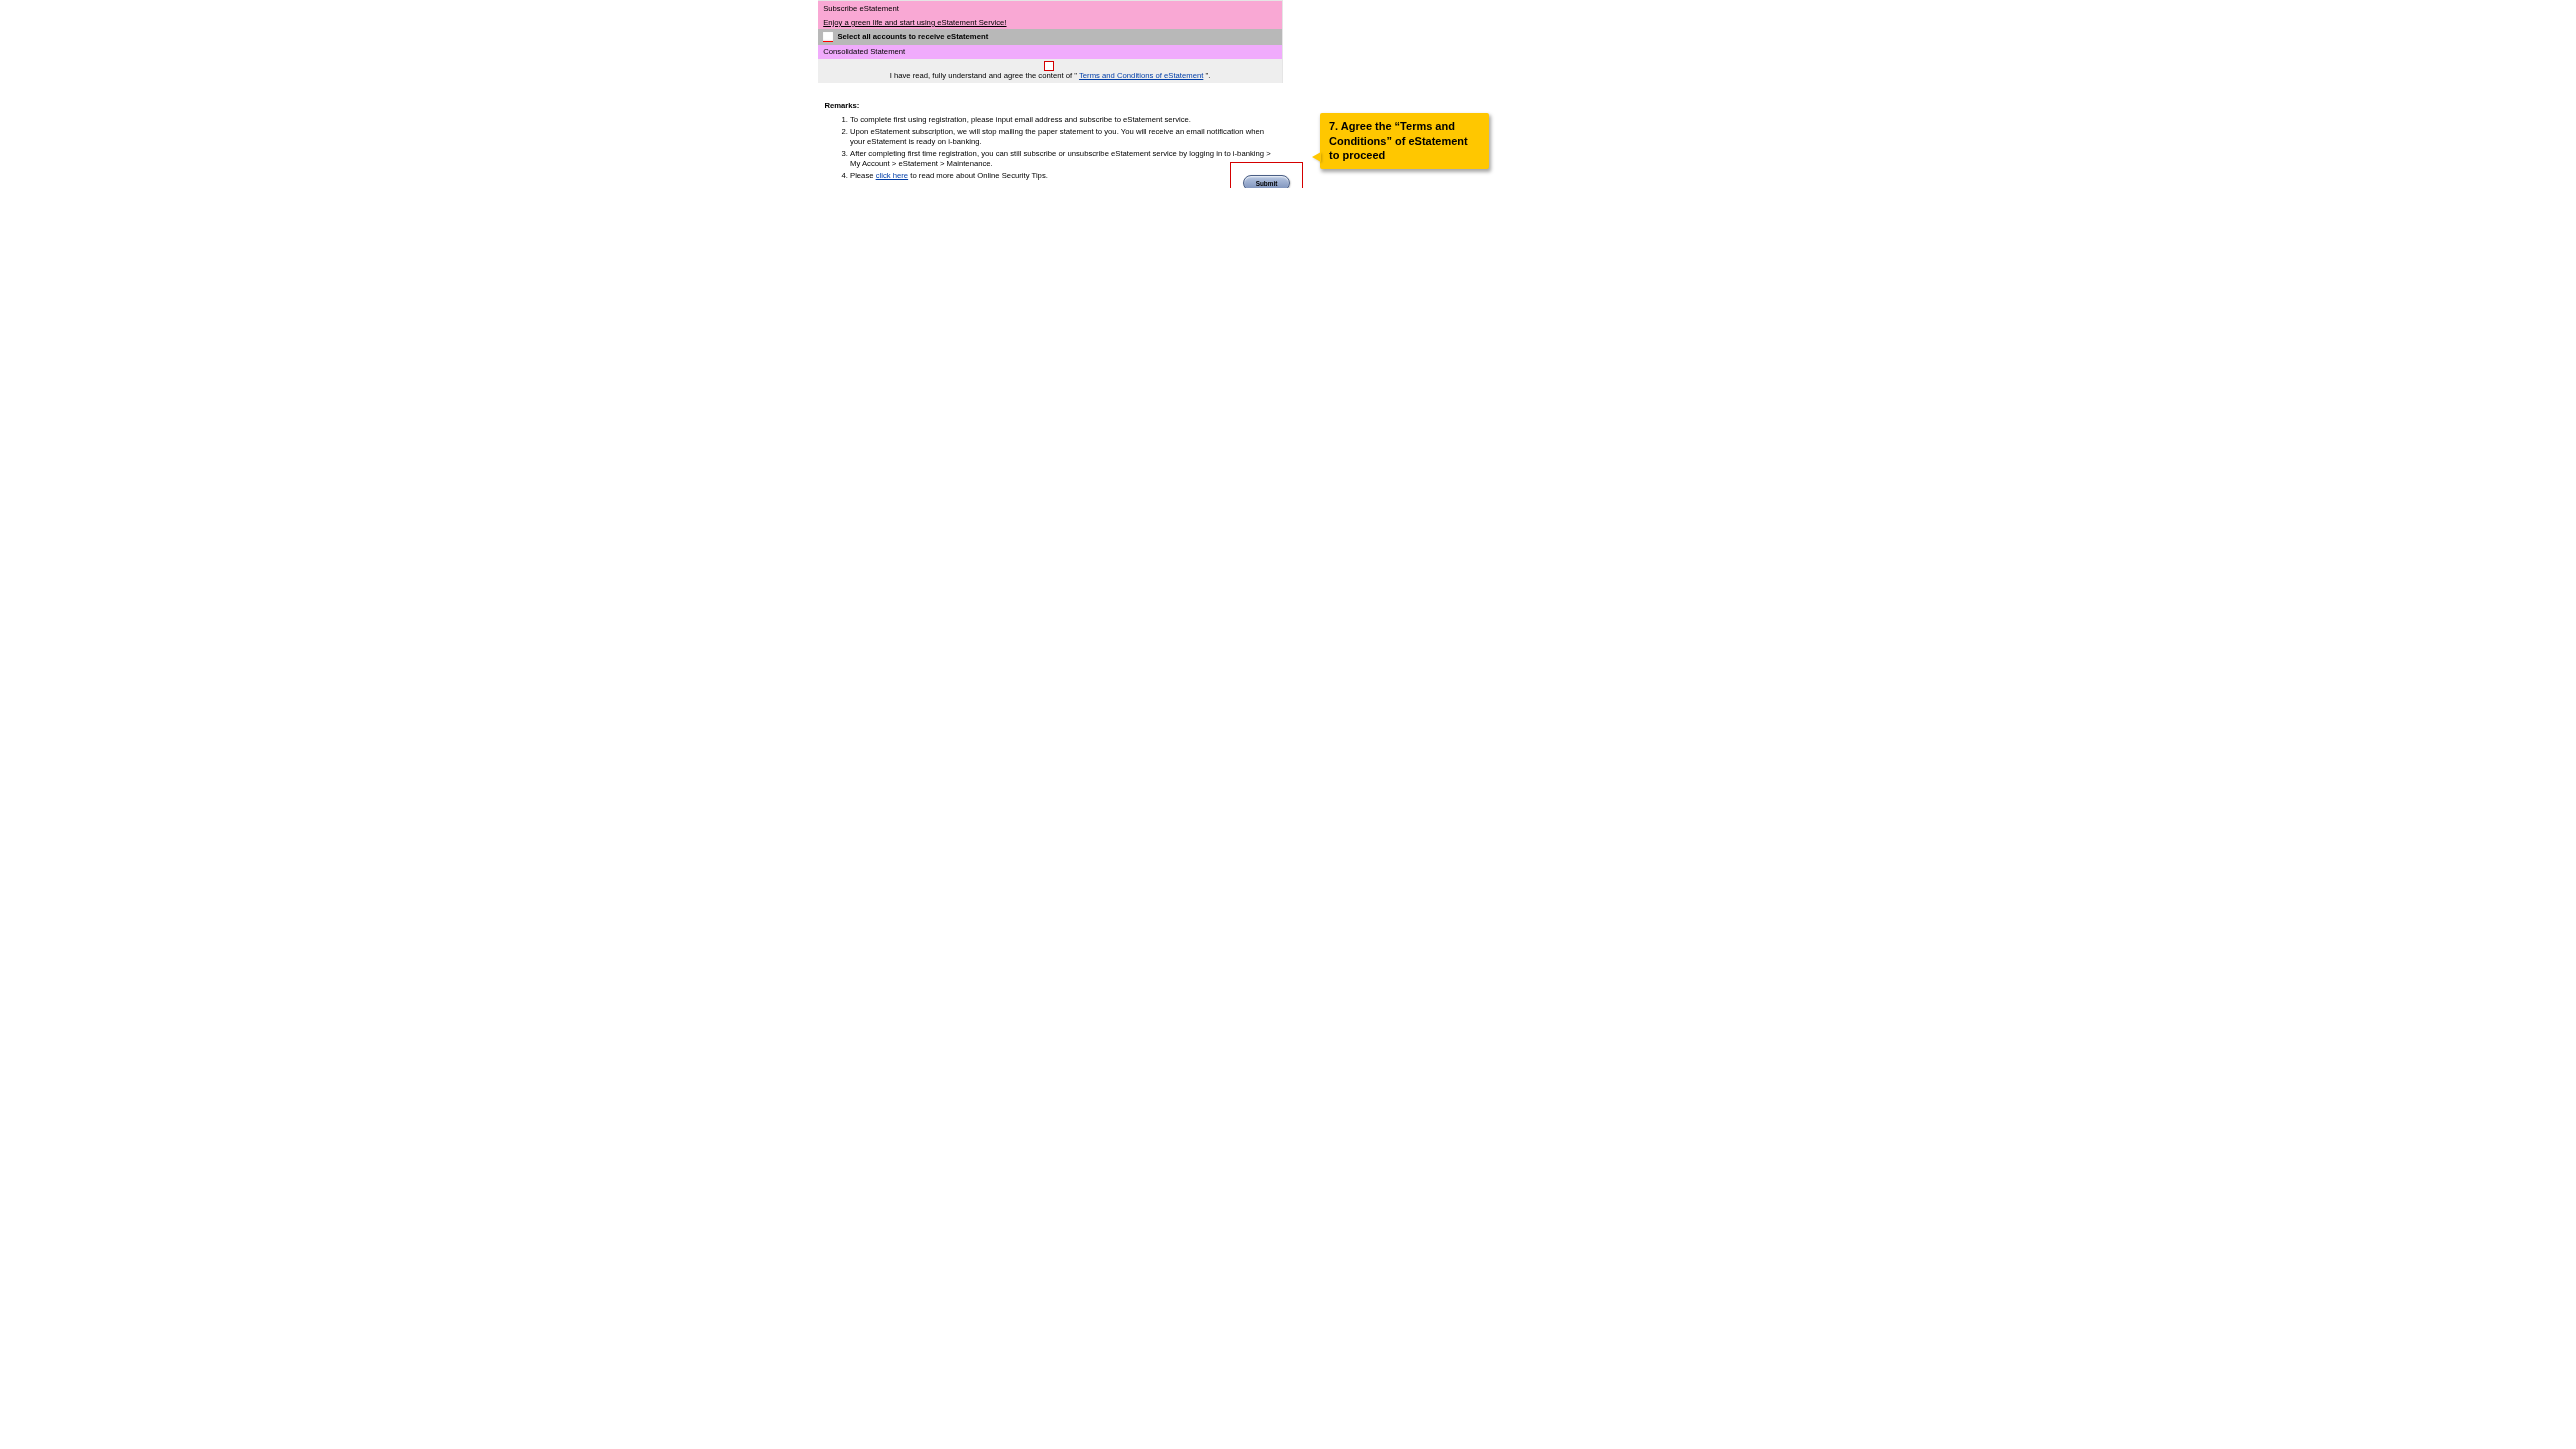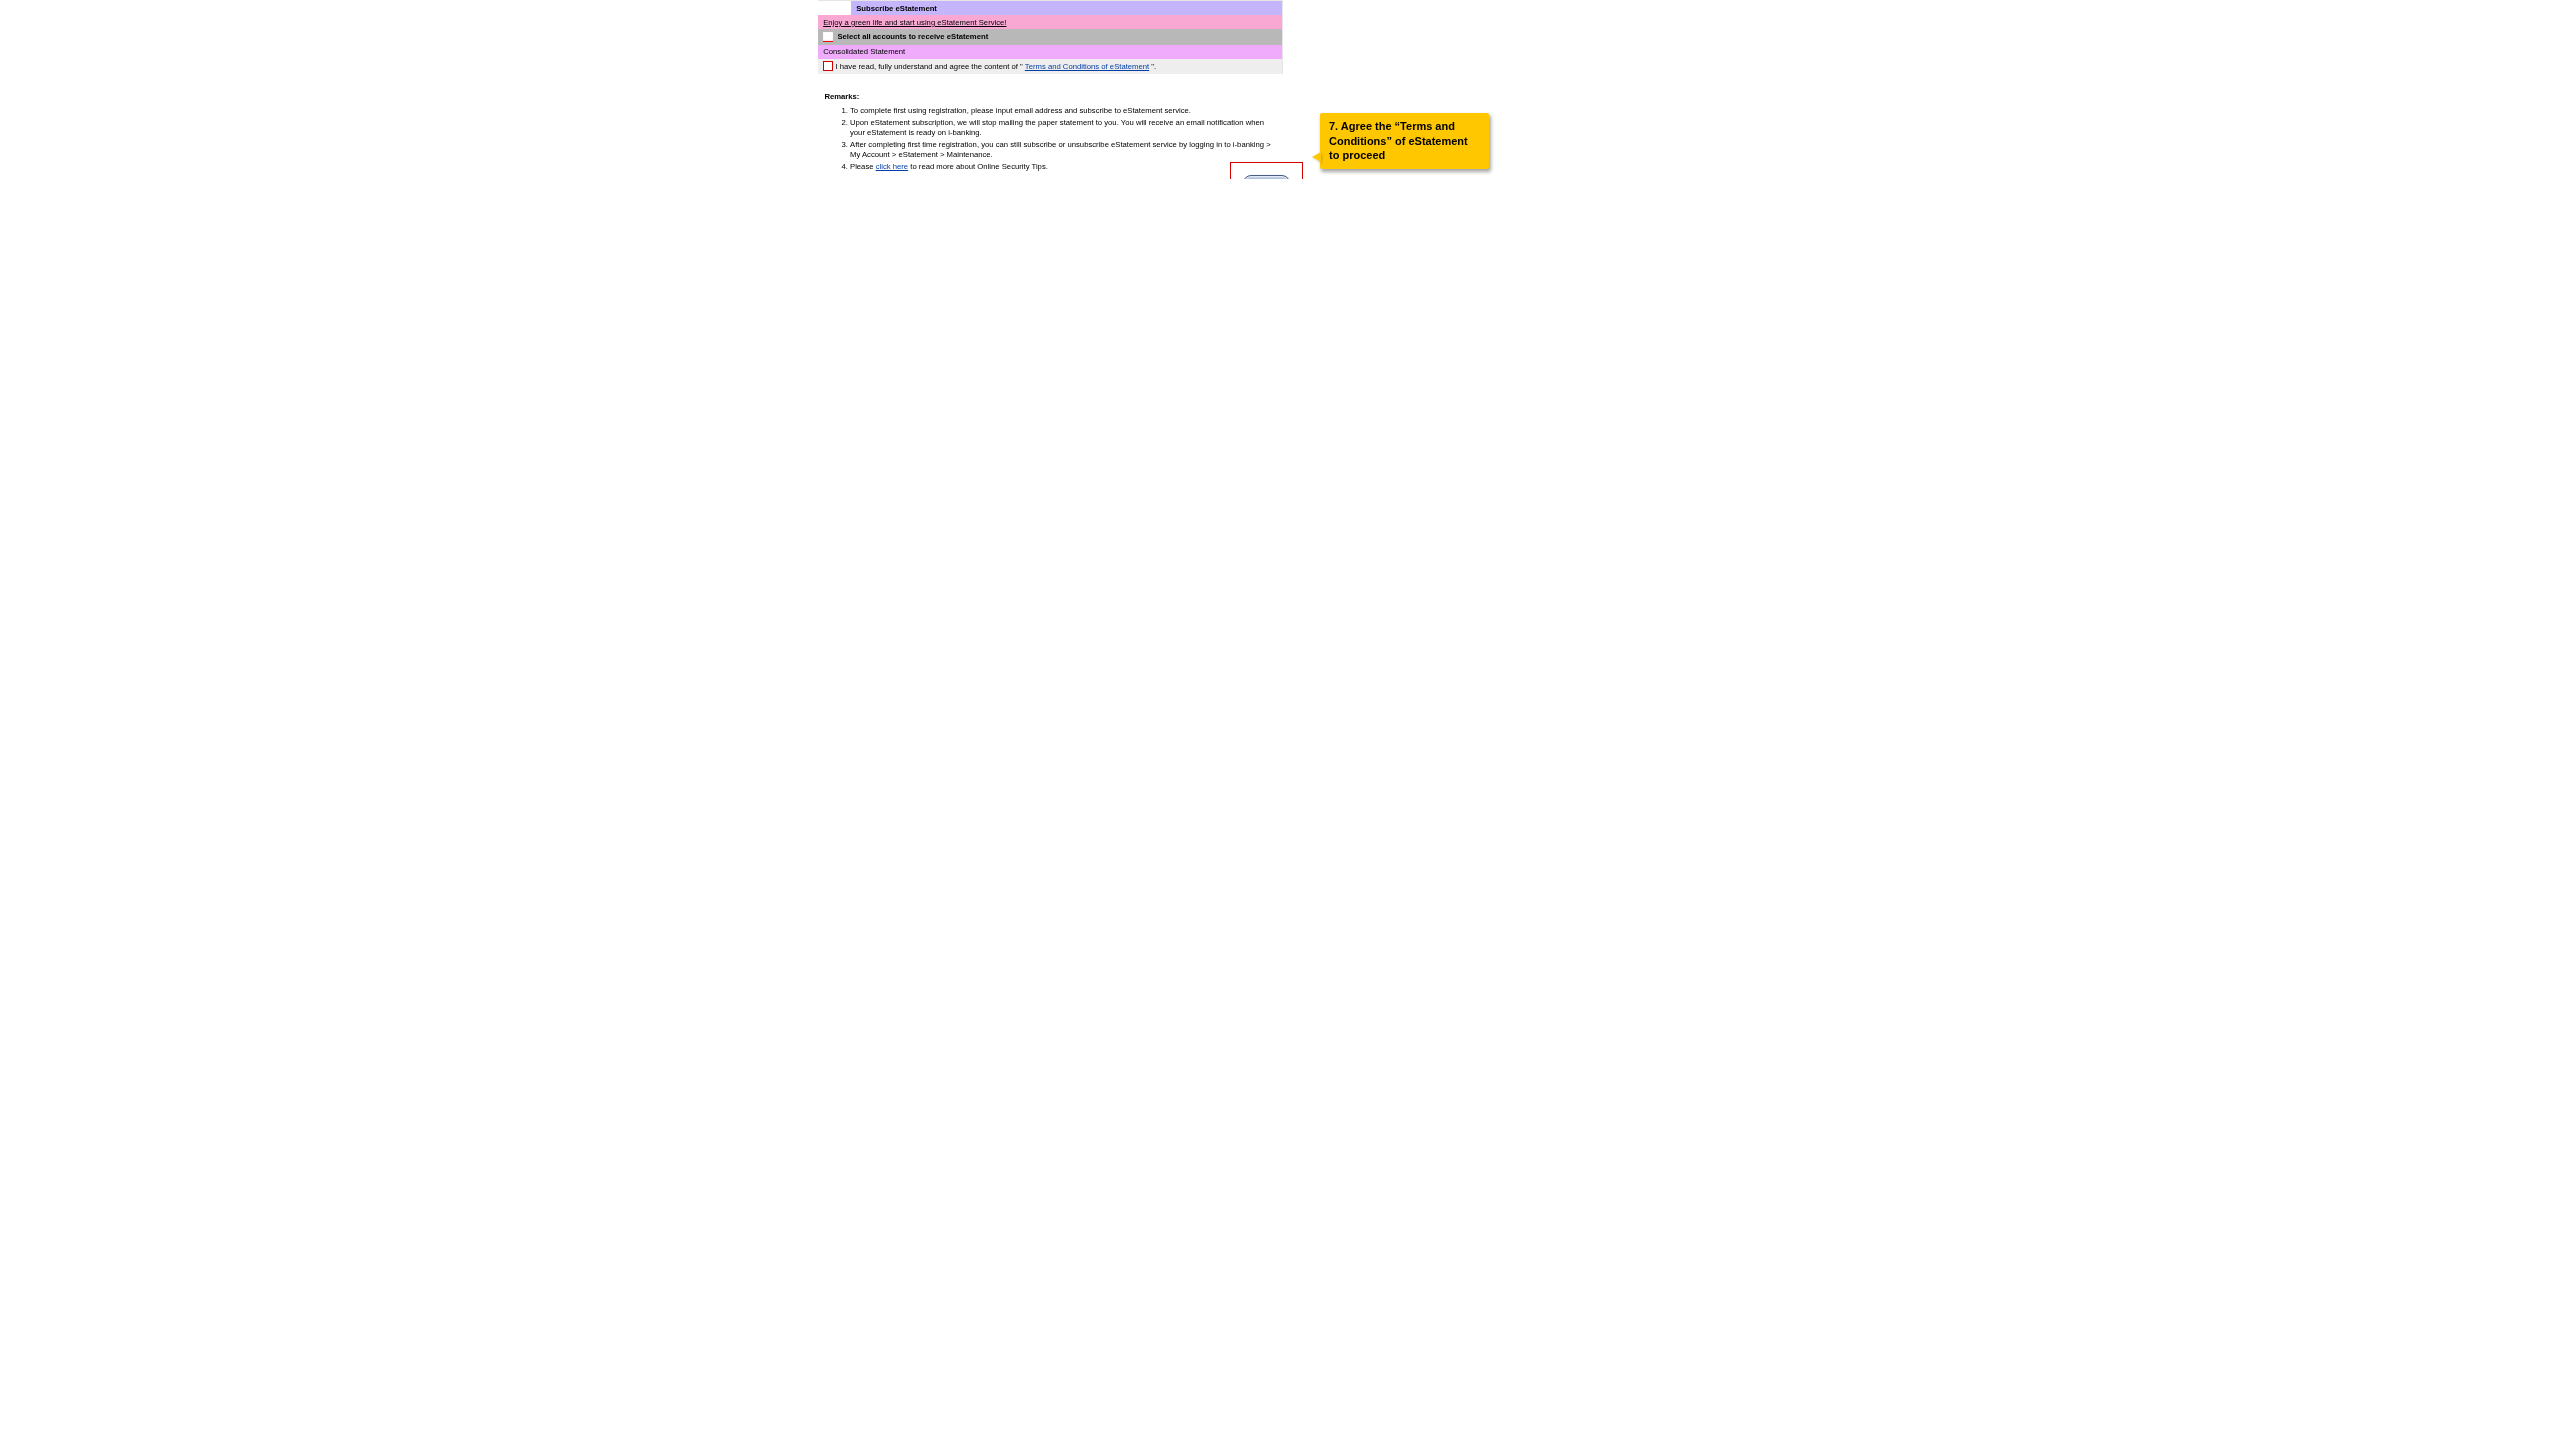--- a/index.html
+++ b/index.html
@@ -1,22 +1,22 @@
 <!DOCTYPE html>
 <html><head>
 <meta charset="utf-8">
 <style>
   html,body{margin:0;padding:0;background:#fff;font-family:Arial,Helvetica,sans-serif;font-size:7.7px;color:#000;}
   .page{position:relative;width:940px;margin:0 auto;}
   .form-area{width:464px;border:0.6px solid #e5e5e5;border-left:none;border-bottom:none;}
-  .bar-dark{background:#c4b5fd;font-weight:bold;padding:2.6px 5.2px;margin-left:33px;}
+  .bar-dark{background:#f9a8d4;font-weight:normal;padding:2.6px 5.2px;}
   .bar-white{background:#f9a8d4;padding:2.6px 5.2px;text-decoration:underline;}
   .bar-grey{background:#b8b8b8;font-weight:bold;padding:2.6px 5.2px;display:flex;align-items:flex-start;}
   .bar-light{background:#f0abfc;padding:2.6px 5.2px;}
-  .bar-light2{background:#eeeeee;padding:2.6px 5.2px;display:flex;align-items:center;}
+  .bar-light2{background:#eeeeee;padding:2.6px 5.2px;display:flex;align-items:center;flex-direction:column;}
   .chk-placeholder{
     width:10.3px;height:9px;background:#fff;margin-right:3.9px;
     border-bottom:0.6px solid red;position:relative;display:inline-block;
     box-shadow:inset 0 -0.6px 1.3px rgba(0,0,0,0.15);
   }
   .chk-red{
     width:7.7px;height:7.7px;border:1.3px solid #d40000;margin-right:2.6px;display:inline-block;
     background:#fff;
   }
   a.link{color:#003ea8;text-decoration:underline;}

